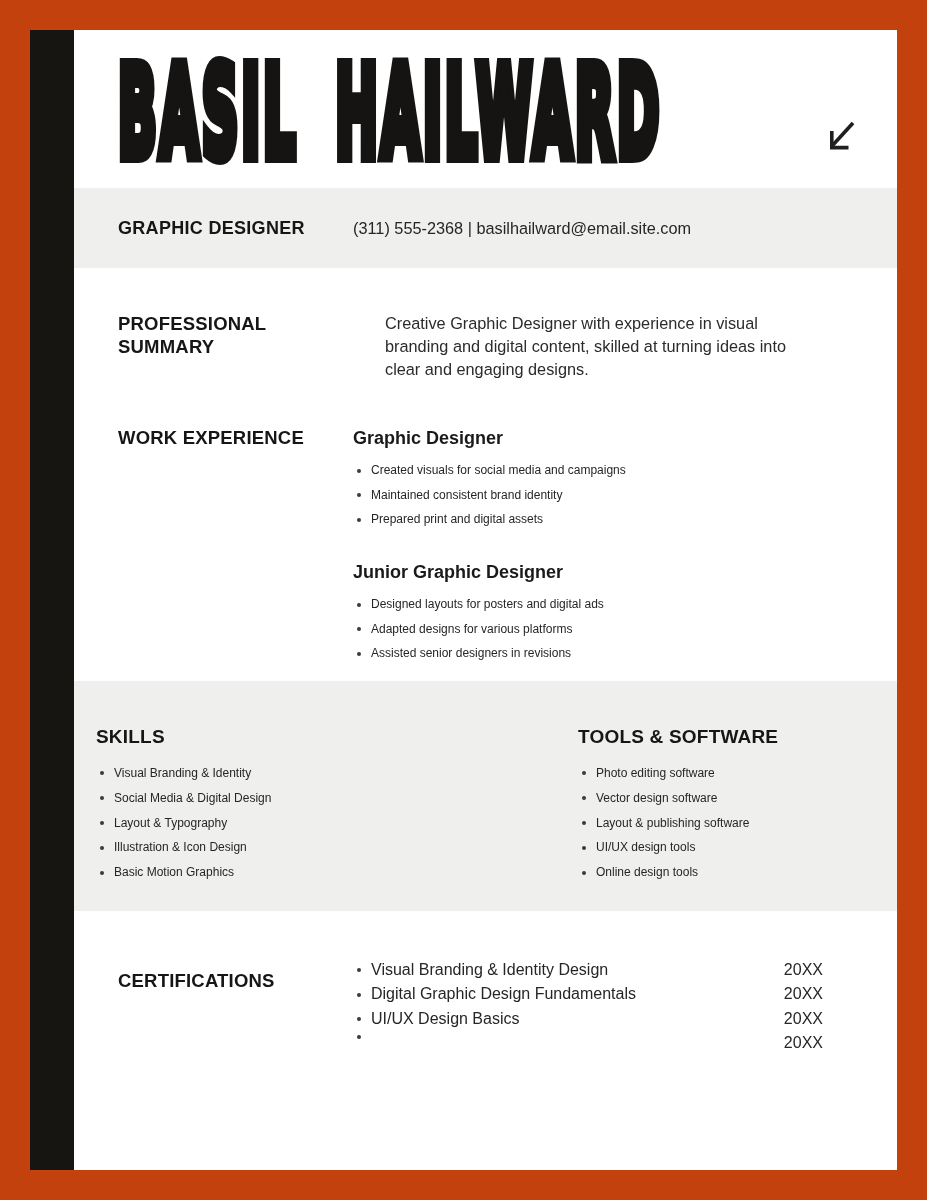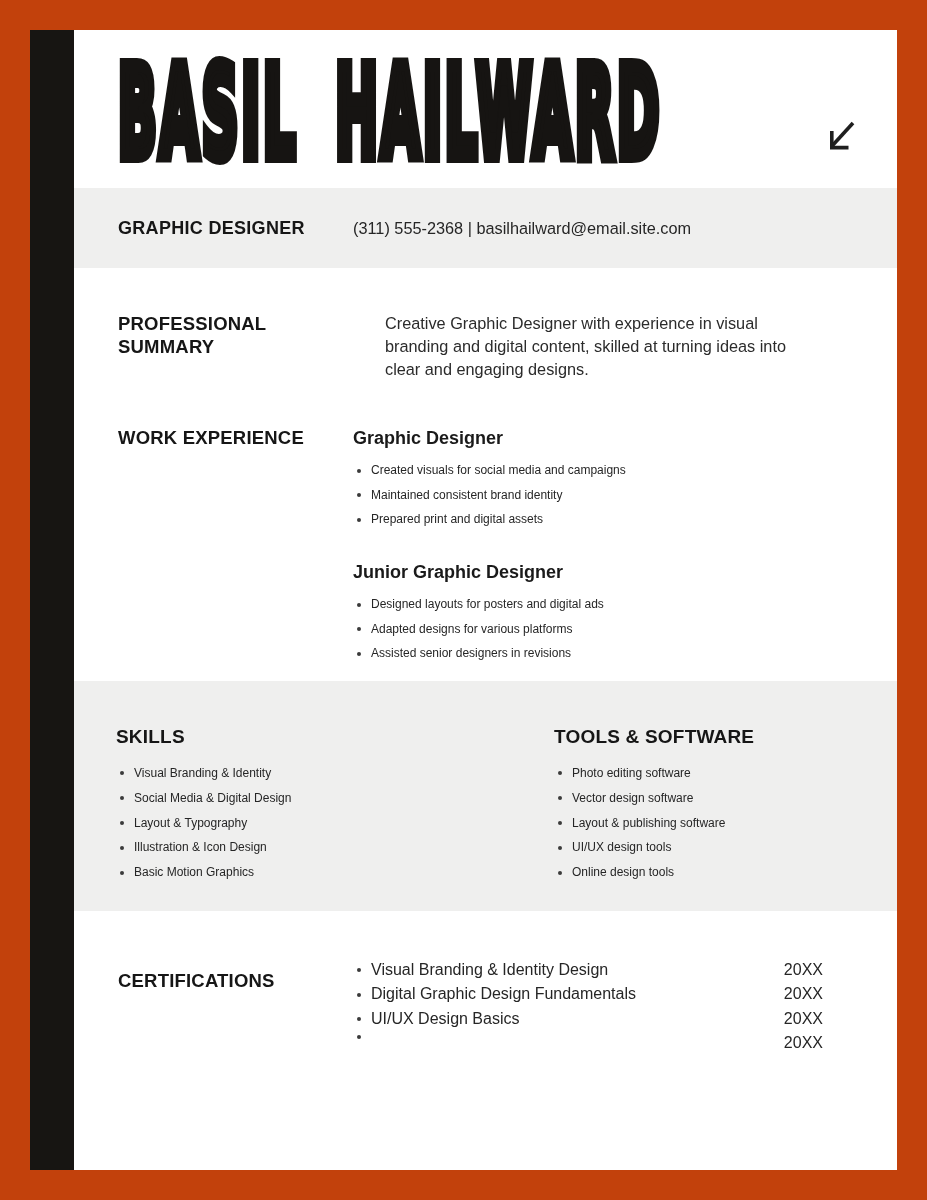--- a/index.html
+++ b/index.html
@@ -37,21 +37,21 @@
   .summary-text { font-size:16.3px; line-height:23px; color:#2b2b2b; max-width:410px;margin-left:24px; }
 
   .exp-row { margin-top:45px; }
   .job + .job { margin-top:28px; }
   .job-title { font-size:18px; font-weight:700; color:#1a1a1a; line-height:24px; }
   .job-meta { font-size:16.5px; color:#2e2e2e; line-height:24px; margin-top:8px; }
   .blist { margin-top:8px; }
   .li { display:flex; align-items:center; height:24.6px; font-size:12px; color:#262626; }
   .dot { width:4px; height:4px; border-radius:50%; background:#3a3a3a; margin:1px 10px 0 4px; flex:0 0 auto; }
 
-  .skills-band { margin-top:15px; height:230px; display:grid; grid-template-columns:438px 1fr; padding:32px 74px 0 42px; align-content:start; }
+  .skills-band { margin-top:15px; height:230px; display:grid; grid-template-columns:438px 1fr; padding:32px 74px 0 22px; align-content:start;gap:44px; }
   .skills-col .sec-label { margin-top:12px; font-size:19px; line-height:24px; }
   .skills-col .blist { margin-top:12px; }
   .skills-col .li { height:24.8px; }
 
   .certs-row { margin-top:50px; }
   .certs-row .sec-label { margin-top:8px; }
   .cert-li { display:flex; align-items:flex-start; height:24.6px; font-size:16px; color:#262626; }
   .cert-name { display:flex; align-items:center; flex:1 1 auto; }
   .cert-year { flex:0 0 52px; text-align:right; color:#262626; }
 </style>

